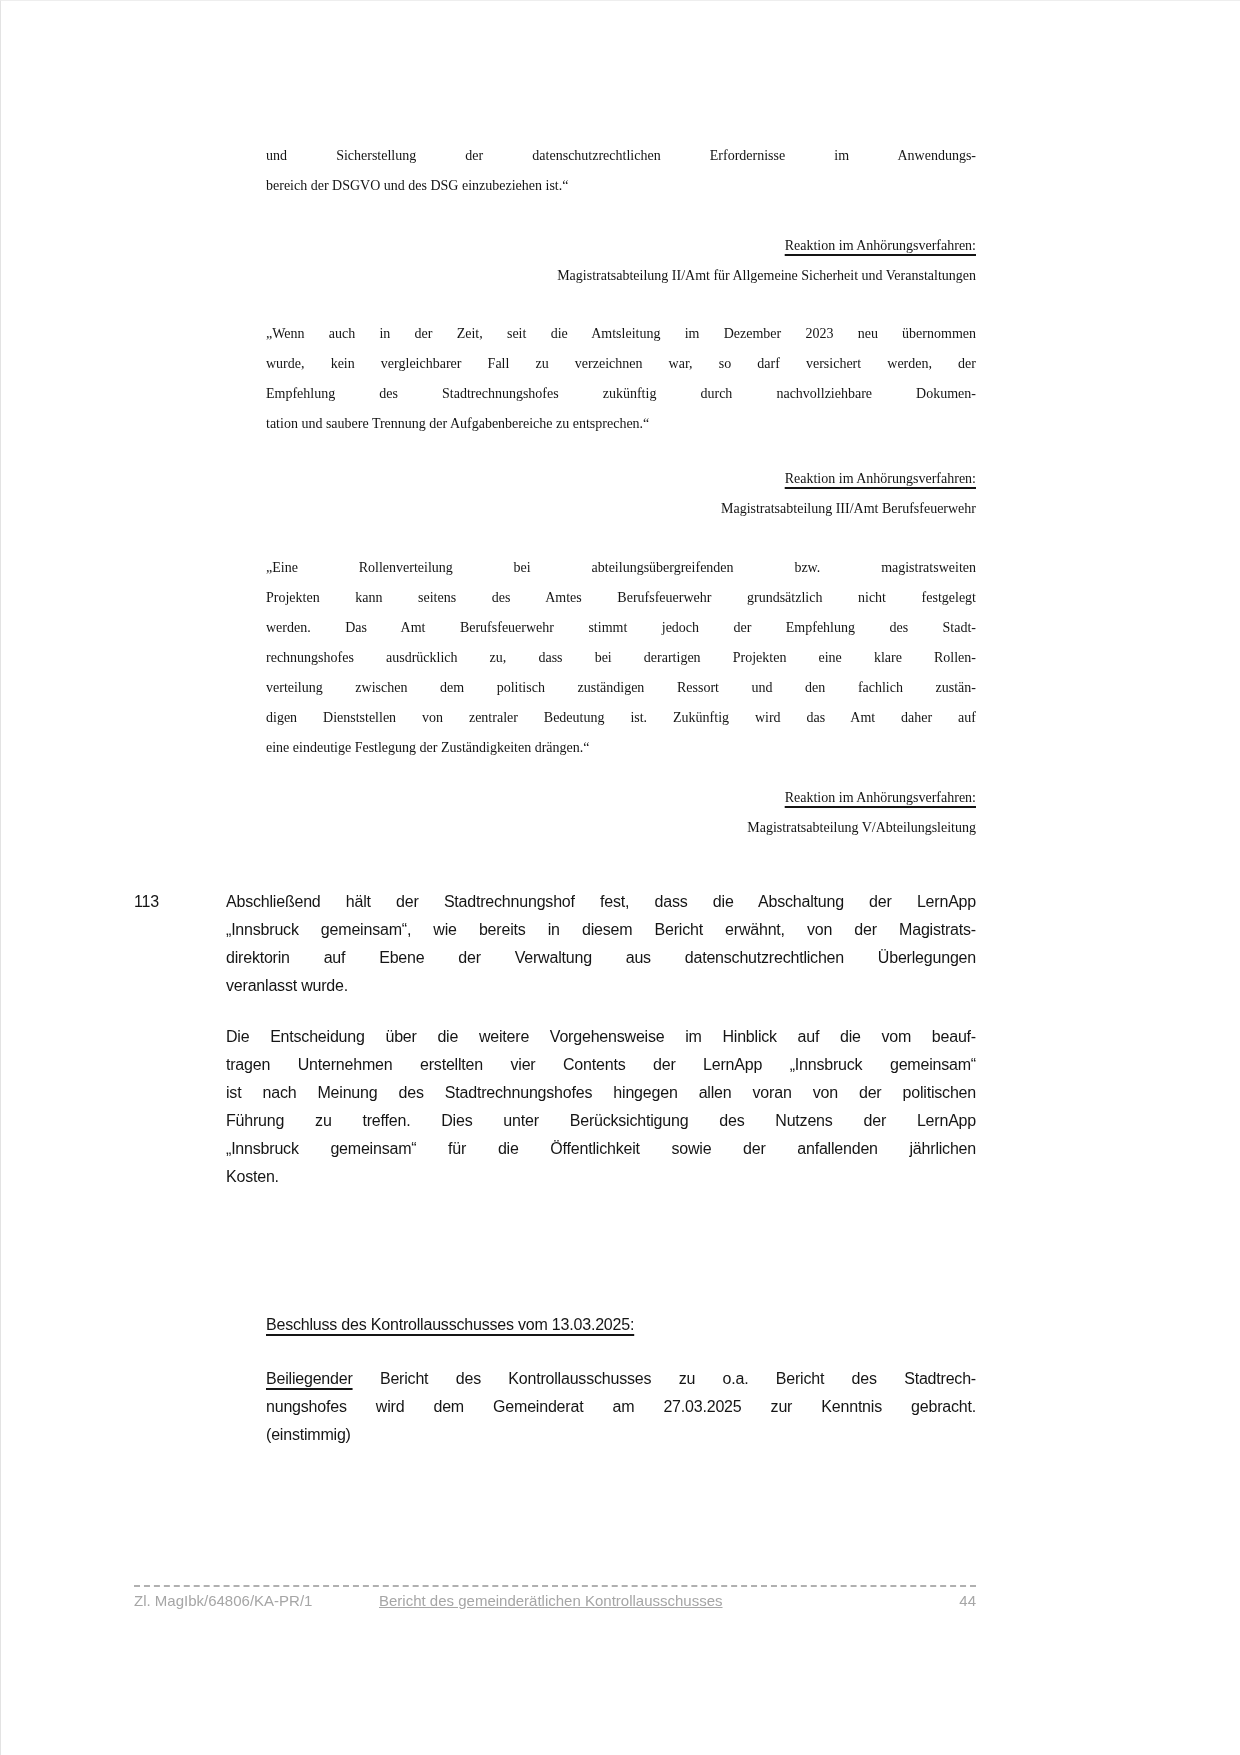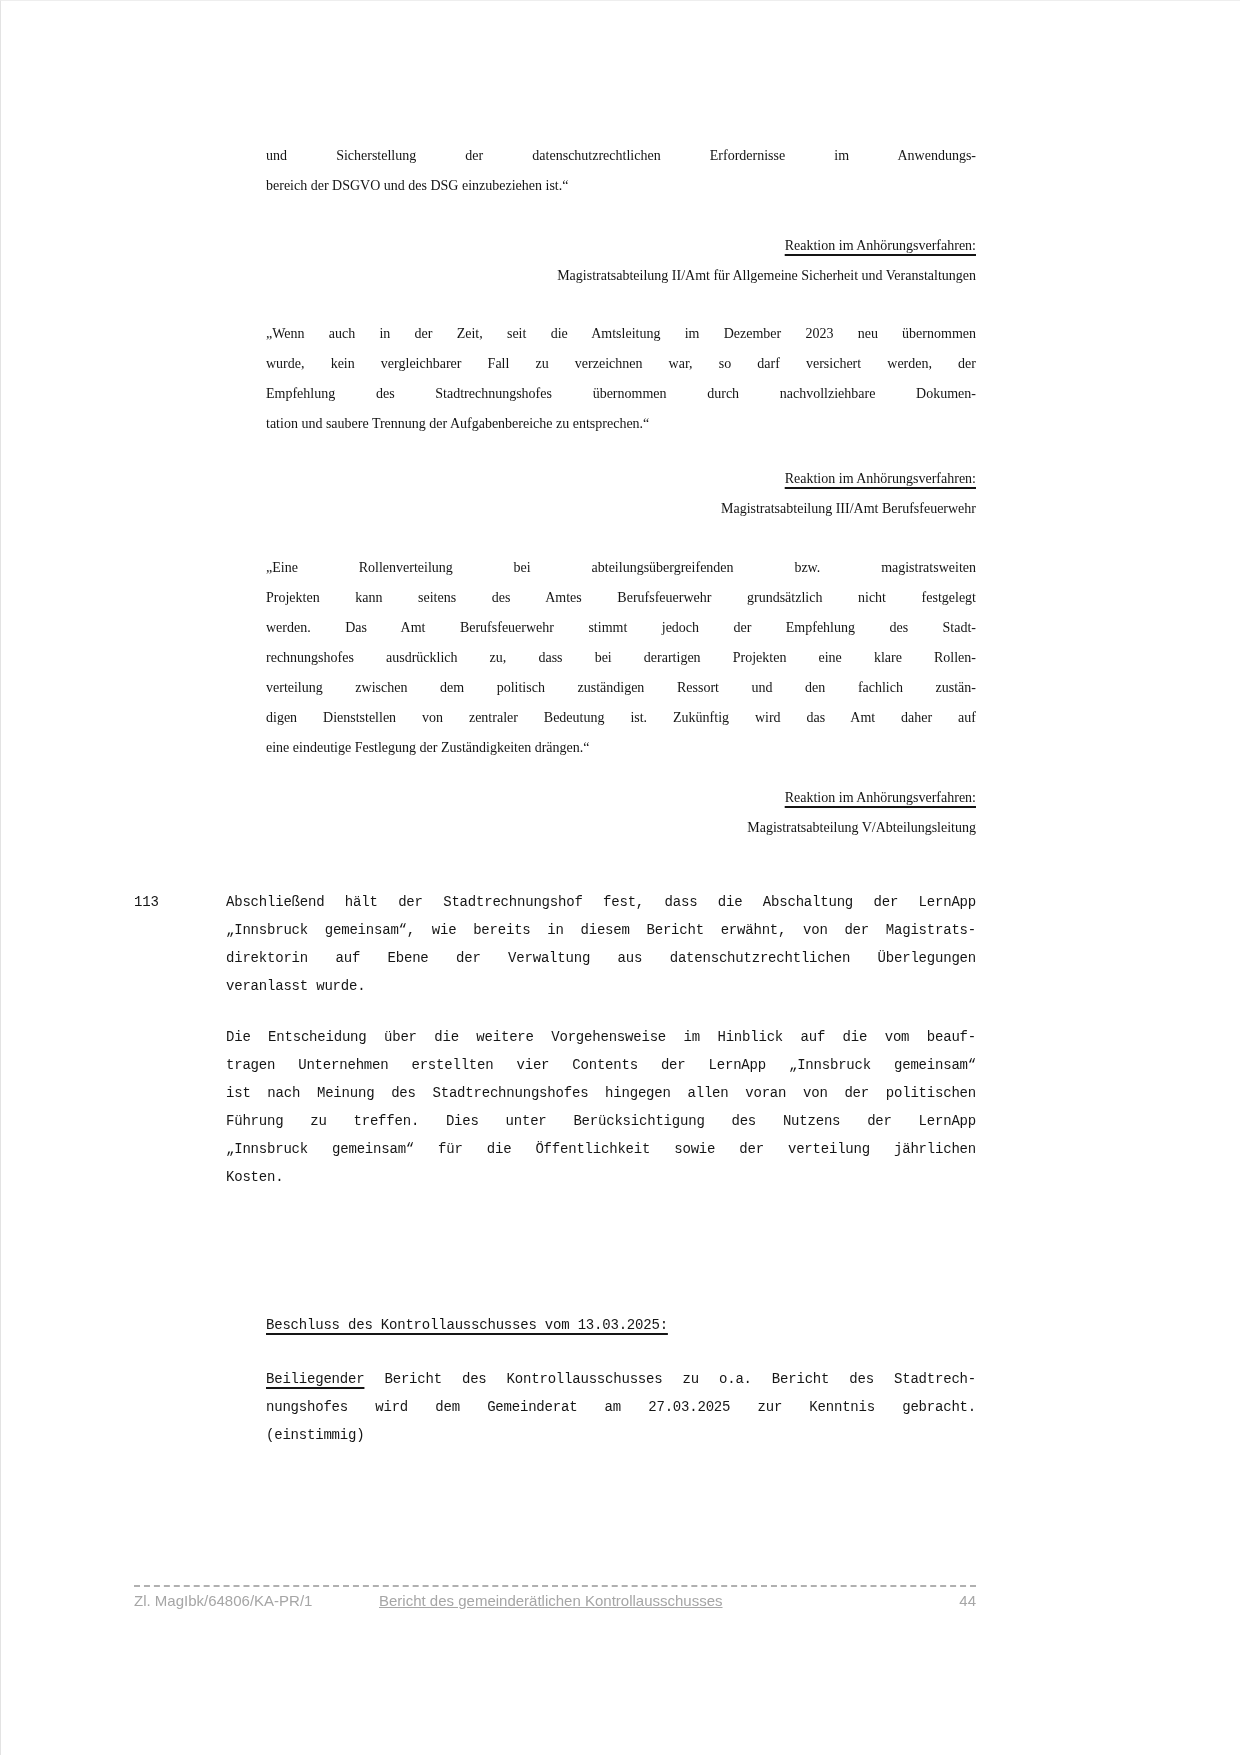--- a/index.html
+++ b/index.html
@@ -19,22 +19,22 @@
   .hand{
     font-family:cursive;
     font-size:14px;
     line-height:30px;
     color:#141414;
   }
   .hand .jline{height:30px;}
 
   
   .sans{
-    font-family:Liberation Mono, monospace;
-    font-size:14px;
+    font-family:Liberation Sans, sans-serif;
+    font-size:16px;
     letter-spacing:-0.2px;
     line-height:28px;
     color:#151515;
   }
   .sans .jline{height:28px;}
 
   .quote,.reaktion,.closing{margin-left:265px;width:710px;}
   .body-para{margin-left:225px;width:750px;}
 
   .jline{text-align:justify;text-align-last:justify;overflow:hidden;}
@@ -86,21 +86,21 @@
       </div>
 
     <div class="reaktion hand mt1">
       <div><span class="u">Reaktion im Anhörungsverfahren:</span></div>
       <div>Magistratsabteilung II/Amt für Allgemeine Sicherheit und Veranstaltungen</div>
     </div>
 
     <div class="quote hand mt2">
         <div class="jline">„Wenn auch in der Zeit, seit die Amtsleitung im Dezember 2023 neu übernommen</div>
         <div class="jline">wurde, kein vergleichbarer Fall zu verzeichnen war, so darf versichert werden, der</div>
-        <div class="jline">Empfehlung des Stadtrechnungshofes übernommen durch nachvollziehbare Dokumen-</div>
+        <div class="jline">Empfehlung des Stadtrechnungshofes zukünftig durch nachvollziehbare Dokumen-</div>
         <div class="jline last">tation und saubere Trennung der Aufgabenbereiche zu entsprechen.“</div>
       </div>
 
     <div class="reaktion hand mt3">
       <div><span class="u">Reaktion im Anhörungsverfahren:</span></div>
       <div>Magistratsabteilung III/Amt Berufsfeuerwehr</div>
     </div>
 
     <div class="quote hand mt4">
         <div class="jline">„Eine Rollenverteilung bei abteilungsübergreifenden bzw. magistratsweiten</div>
@@ -126,21 +126,21 @@
           <div class="jline">direktorin auf Ebene der Verwaltung aus datenschutzrechtlichen Überlegungen</div>
           <div class="jline last">veranlasst wurde.</div>
         </div>
     </div>
 
     <div class="body-para sans mt8">
         <div class="jline">Die Entscheidung über die weitere Vorgehensweise im Hinblick auf die vom beauf-</div>
         <div class="jline">tragen Unternehmen erstellten vier Contents der LernApp „Innsbruck gemeinsam“</div>
         <div class="jline">ist nach Meinung des Stadtrechnungshofes hingegen allen voran von der politischen</div>
         <div class="jline">Führung zu treffen. Dies unter Berücksichtigung des Nutzens der LernApp</div>
-        <div class="jline">„Innsbruck gemeinsam“ für die Öffentlichkeit sowie der verteilung jährlichen</div>
+        <div class="jline">„Innsbruck gemeinsam“ für die Öffentlichkeit sowie der anfallenden jährlichen</div>
         <div class="jline last">Kosten.</div>
       </div>
 
     <div class="closing sans mt9">
       <span class="u">Beschluss des Kontrollausschusses vom 13.03.2025:</span>
     </div>
 
     <div class="closing sans mt10">
       <div class="jline"><span class="u">Beiliegender</span><span> Bericht des Kontrollausschusses zu o.a. Bericht des Stadtrech-</span></div>
       <div class="jline">nungshofes wird dem Gemeinderat am 27.03.2025 zur Kenntnis gebracht.</div>

